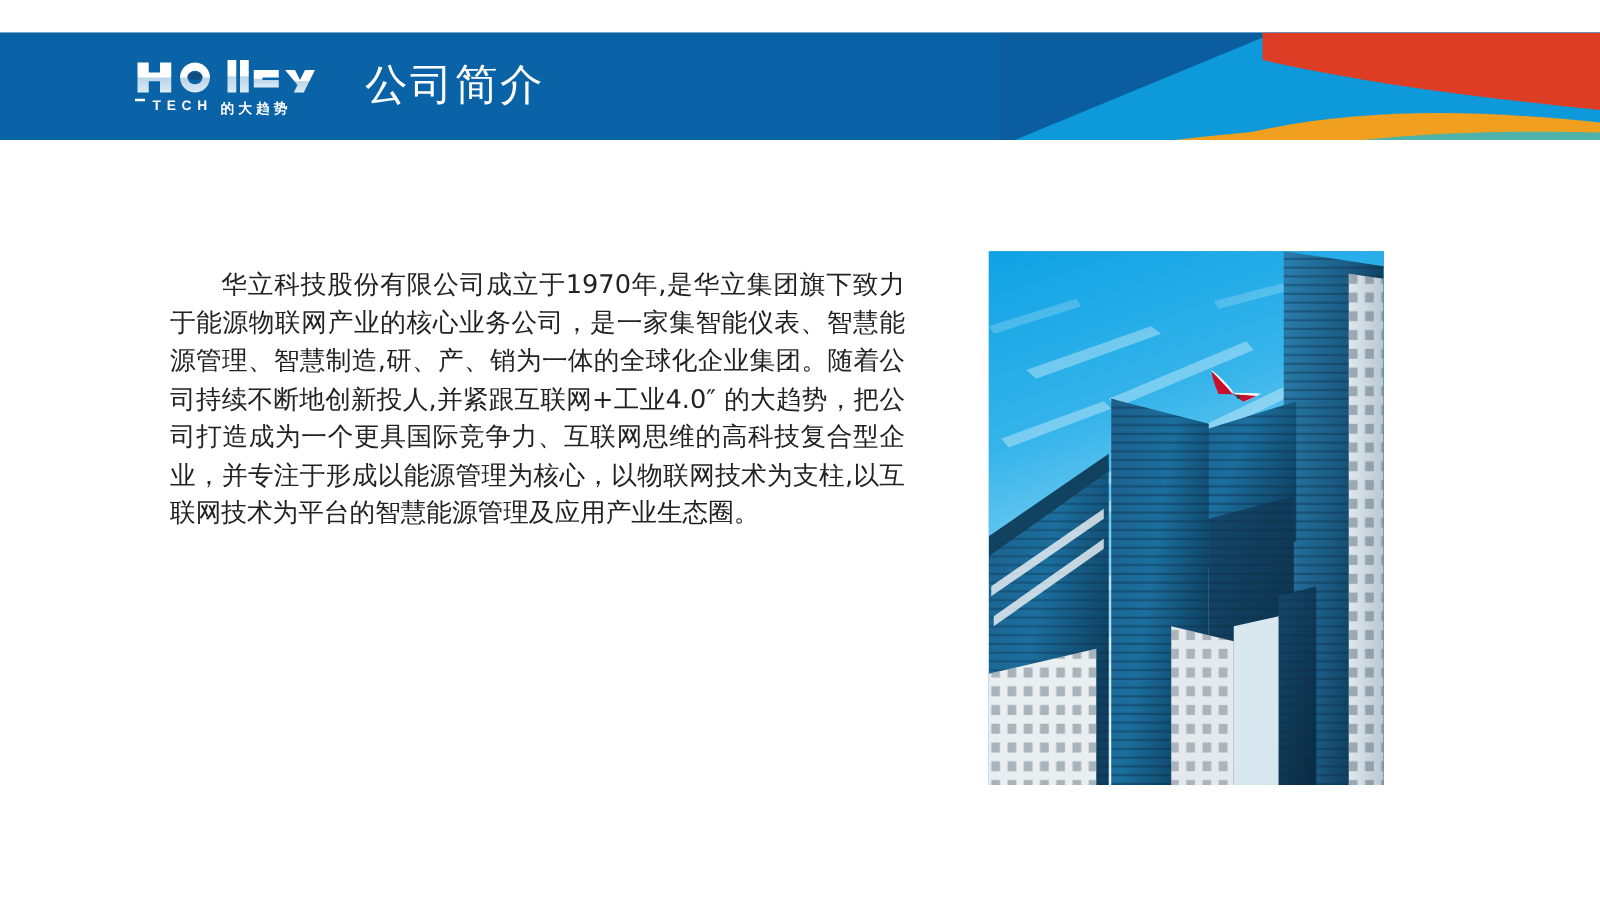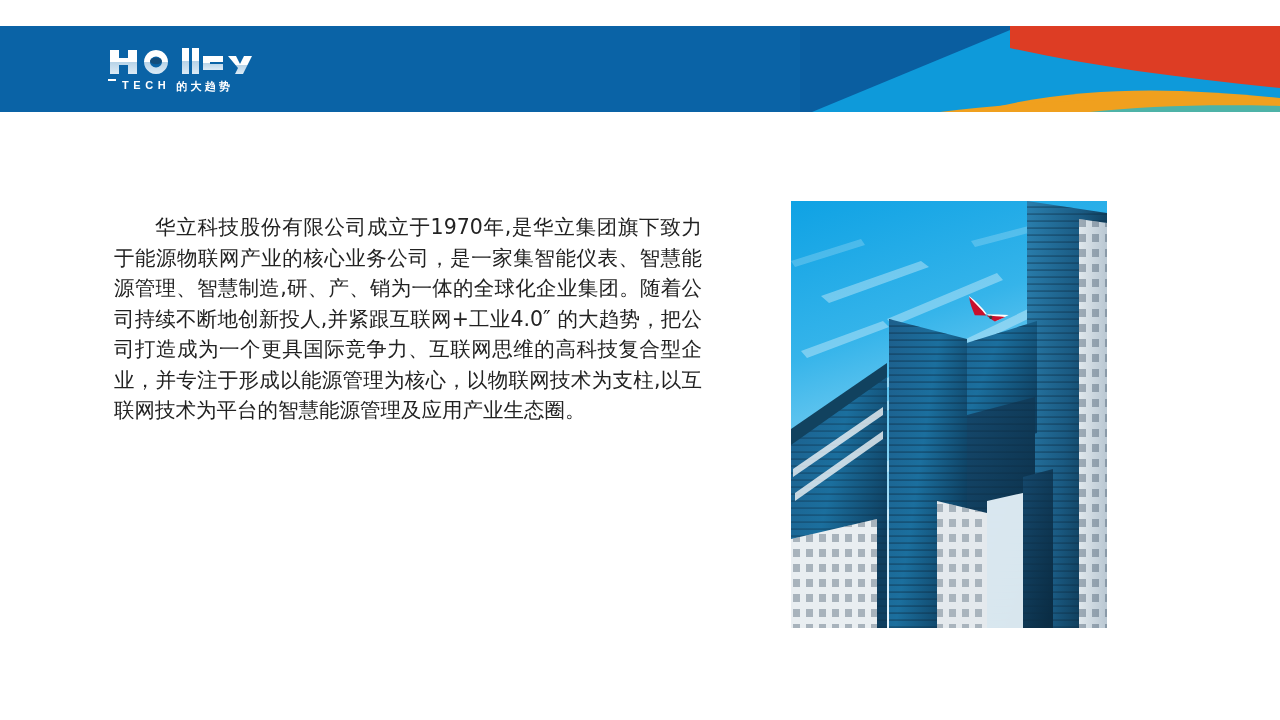--- a/index.html
+++ b/index.html
@@ -86,21 +86,21 @@
     line-height: 44px;
     color: #ffffff;
     letter-spacing: 2px;
     font-weight: 400;
     white-space: nowrap;
   }
 
   
   .body-text {
     position: absolute;
-    left: 114px;
+    left: 136px;
     top: 212px;
     width: 588px;
     font-size: 20.5px;
     line-height: 30.5px;
     color: #222222;
     text-align: justify;
     text-justify: inter-ideograph;
     text-indent: 41px;
     font-family: "DejaVu Sans", "Liberation Sans", sans-serif;
     font-weight: 400;
@@ -175,20 +175,21 @@
       <ellipse cx="48" cy="16" rx="6" ry="5.4" fill="#0a63a6"></ellipse>
       <ellipse cx="48" cy="15" rx="6" ry="3.2" fill="#17466e" opacity="0.75"></ellipse>
     </svg>
     <div class="logo-sub">
       <span class="logo-rule"></span>
       <span class="logo-tech">TECH</span>
       <span class="logo-cn">的大趋势</span>
     </div>
   </div>
 
+  <div class="slide-title">公司简介</div>
 
   <div class="body-text">华立科技股份有限公司成立于1970年,是华立集团旗下致力于能源物联网产业的核心业务公司，是一家集智能仪表、智慧能源管理、智慧制造,研、产、销为一体的全球化企业集团。随着公司持续不断地创新投人,并紧跟互联网+工业4.0″ 的大趋势，把公司打造成为一个更具国际竞争力、互联网思维的高科技复合型企业，并专注于形成以能源管理为核心，以物联网技术为支柱,以互联网技术为平台的智慧能源管理及应用产业生态圈。</div>
 
   <div class="photo">
     <svg viewBox="0 0 316 427" preserveAspectRatio="none">
       <defs>
         <linearGradient id="sky" x1="0" y1="0" x2="0.25" y2="1">
           <stop offset="0" stop-color="#0fa2e4"></stop>
           <stop offset="0.35" stop-color="#35b4ea"></stop>
           <stop offset="0.62" stop-color="#7fd0f2"></stop>

